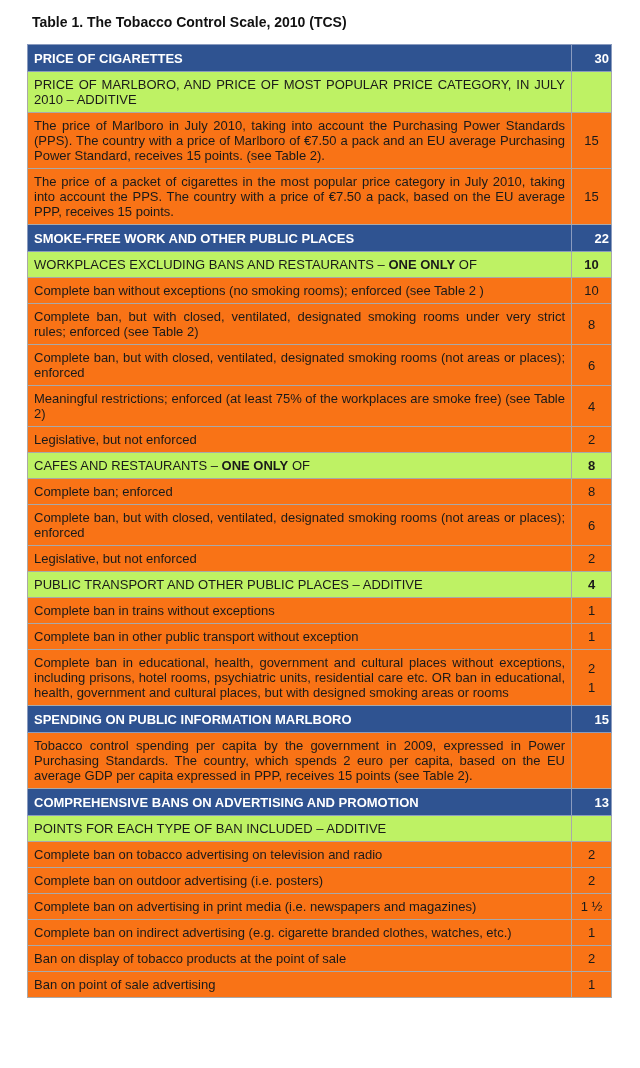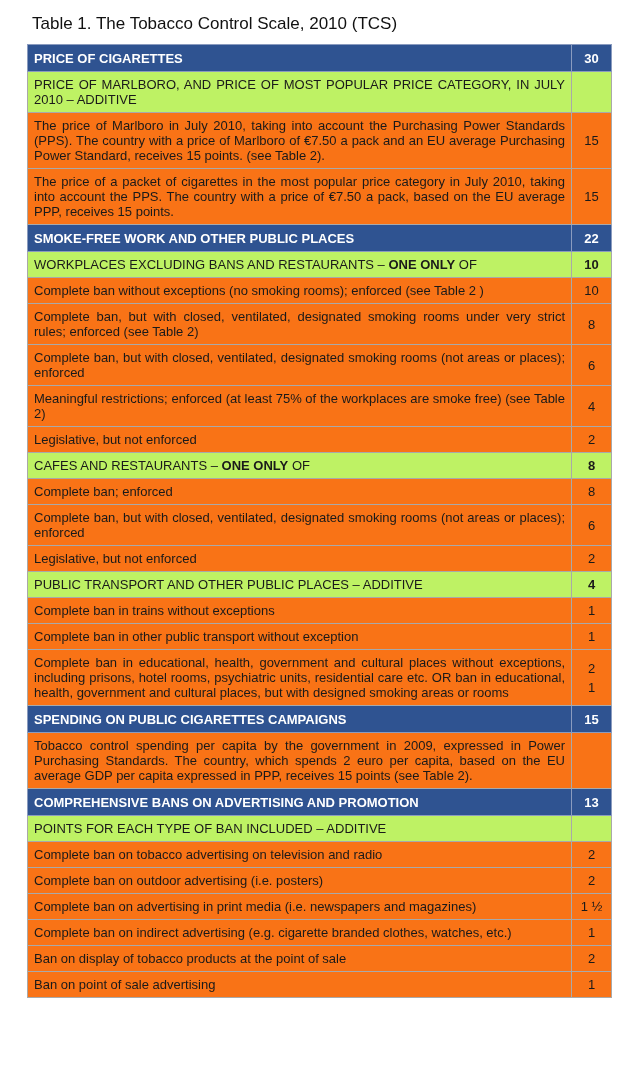--- a/index.html
+++ b/index.html
@@ -1,24 +1,24 @@
 <!DOCTYPE html>
 <html><head>
 <meta charset="utf-8">
 <style>
   html, body { margin: 0; padding: 0; background: #ffffff; }
   body { width: 640px; height: 1068px; overflow: hidden; font-family: "Liberation Sans", sans-serif; color: #1a1a1a; }
-  .title { position: absolute; left: 32px; top: 14px; font-size: 17px; font-weight: normal; color: #111; }
+  .title { position: absolute; left: 32px; top: 14px; font-size: 14px; font-weight: bold; color: #111; }
   table { position: absolute; left: 27px; top: 44px; width: 584px; border-collapse: collapse; table-layout: fixed; }
   col.c1 { width: 544px; }
   col.c2 { width: 40px; }
   td { border: 1px solid #a9a9a9; font-size: 13px; line-height: 15px; padding: 5px 6px 5px 6px; vertical-align: middle; }
   td.desc { text-align: justify; text-align-last: left; }
   td.val { text-align: center; padding: 5px 2px; }
-  tr.section td { background: #2f5391; color: #ffffff; font-weight: bold; border-color: #8a9bbf; height: 16px; }
+  tr.section td { background: #2f5391; color: #ffffff; font-weight: bold; border-color: #8a9bbf; height: 16px; text-align: right; }
   tr.section td.val { font-weight: bold; }
   tr.sub td { background: #bef264; }
   tr.sub td.val { font-weight: bold; }
   tr.item td { background: #f97316; }
   .val-line { display: block; }
   .b { font-weight: bold; margin-top: 33px; }
 </style>
 </head>
 <body>
 
@@ -103,21 +103,21 @@
         <td class="val">1</td>
       </tr>
       <tr class="item">
         <td class="desc">Complete ban in educational, health, government and cultural places without exceptions, including prisons, hotel rooms, psychiatric units, residential care etc. OR ban in educational, health, government and cultural places, but with designed smoking areas or rooms</td>
         <td class="val">
           <span class="val-line">2</span>
           <span class="val-line" style="margin-top: 4px;">1</span>
         </td>
       </tr>
       <tr class="section">
-        <td class="desc">SPENDING ON PUBLIC CIGARETTES CAMPAIGNS</td>
+        <td class="desc">SPENDING ON PUBLIC INFORMATION MARLBORO</td>
         <td class="val">15</td>
       </tr>
       <tr class="item">
         <td class="desc">Tobacco control spending per capita by the government in 2009, expressed in Power Purchasing Standards. The country, which spends 2 euro per capita, based on the EU average GDP per capita expressed in PPP, receives 15 points (see Table 2).</td>
         <td class="val"></td>
       </tr>
       <tr class="section">
         <td class="desc">COMPREHENSIVE BANS ON ADVERTISING AND PROMOTION</td>
         <td class="val">13</td>
       </tr>

